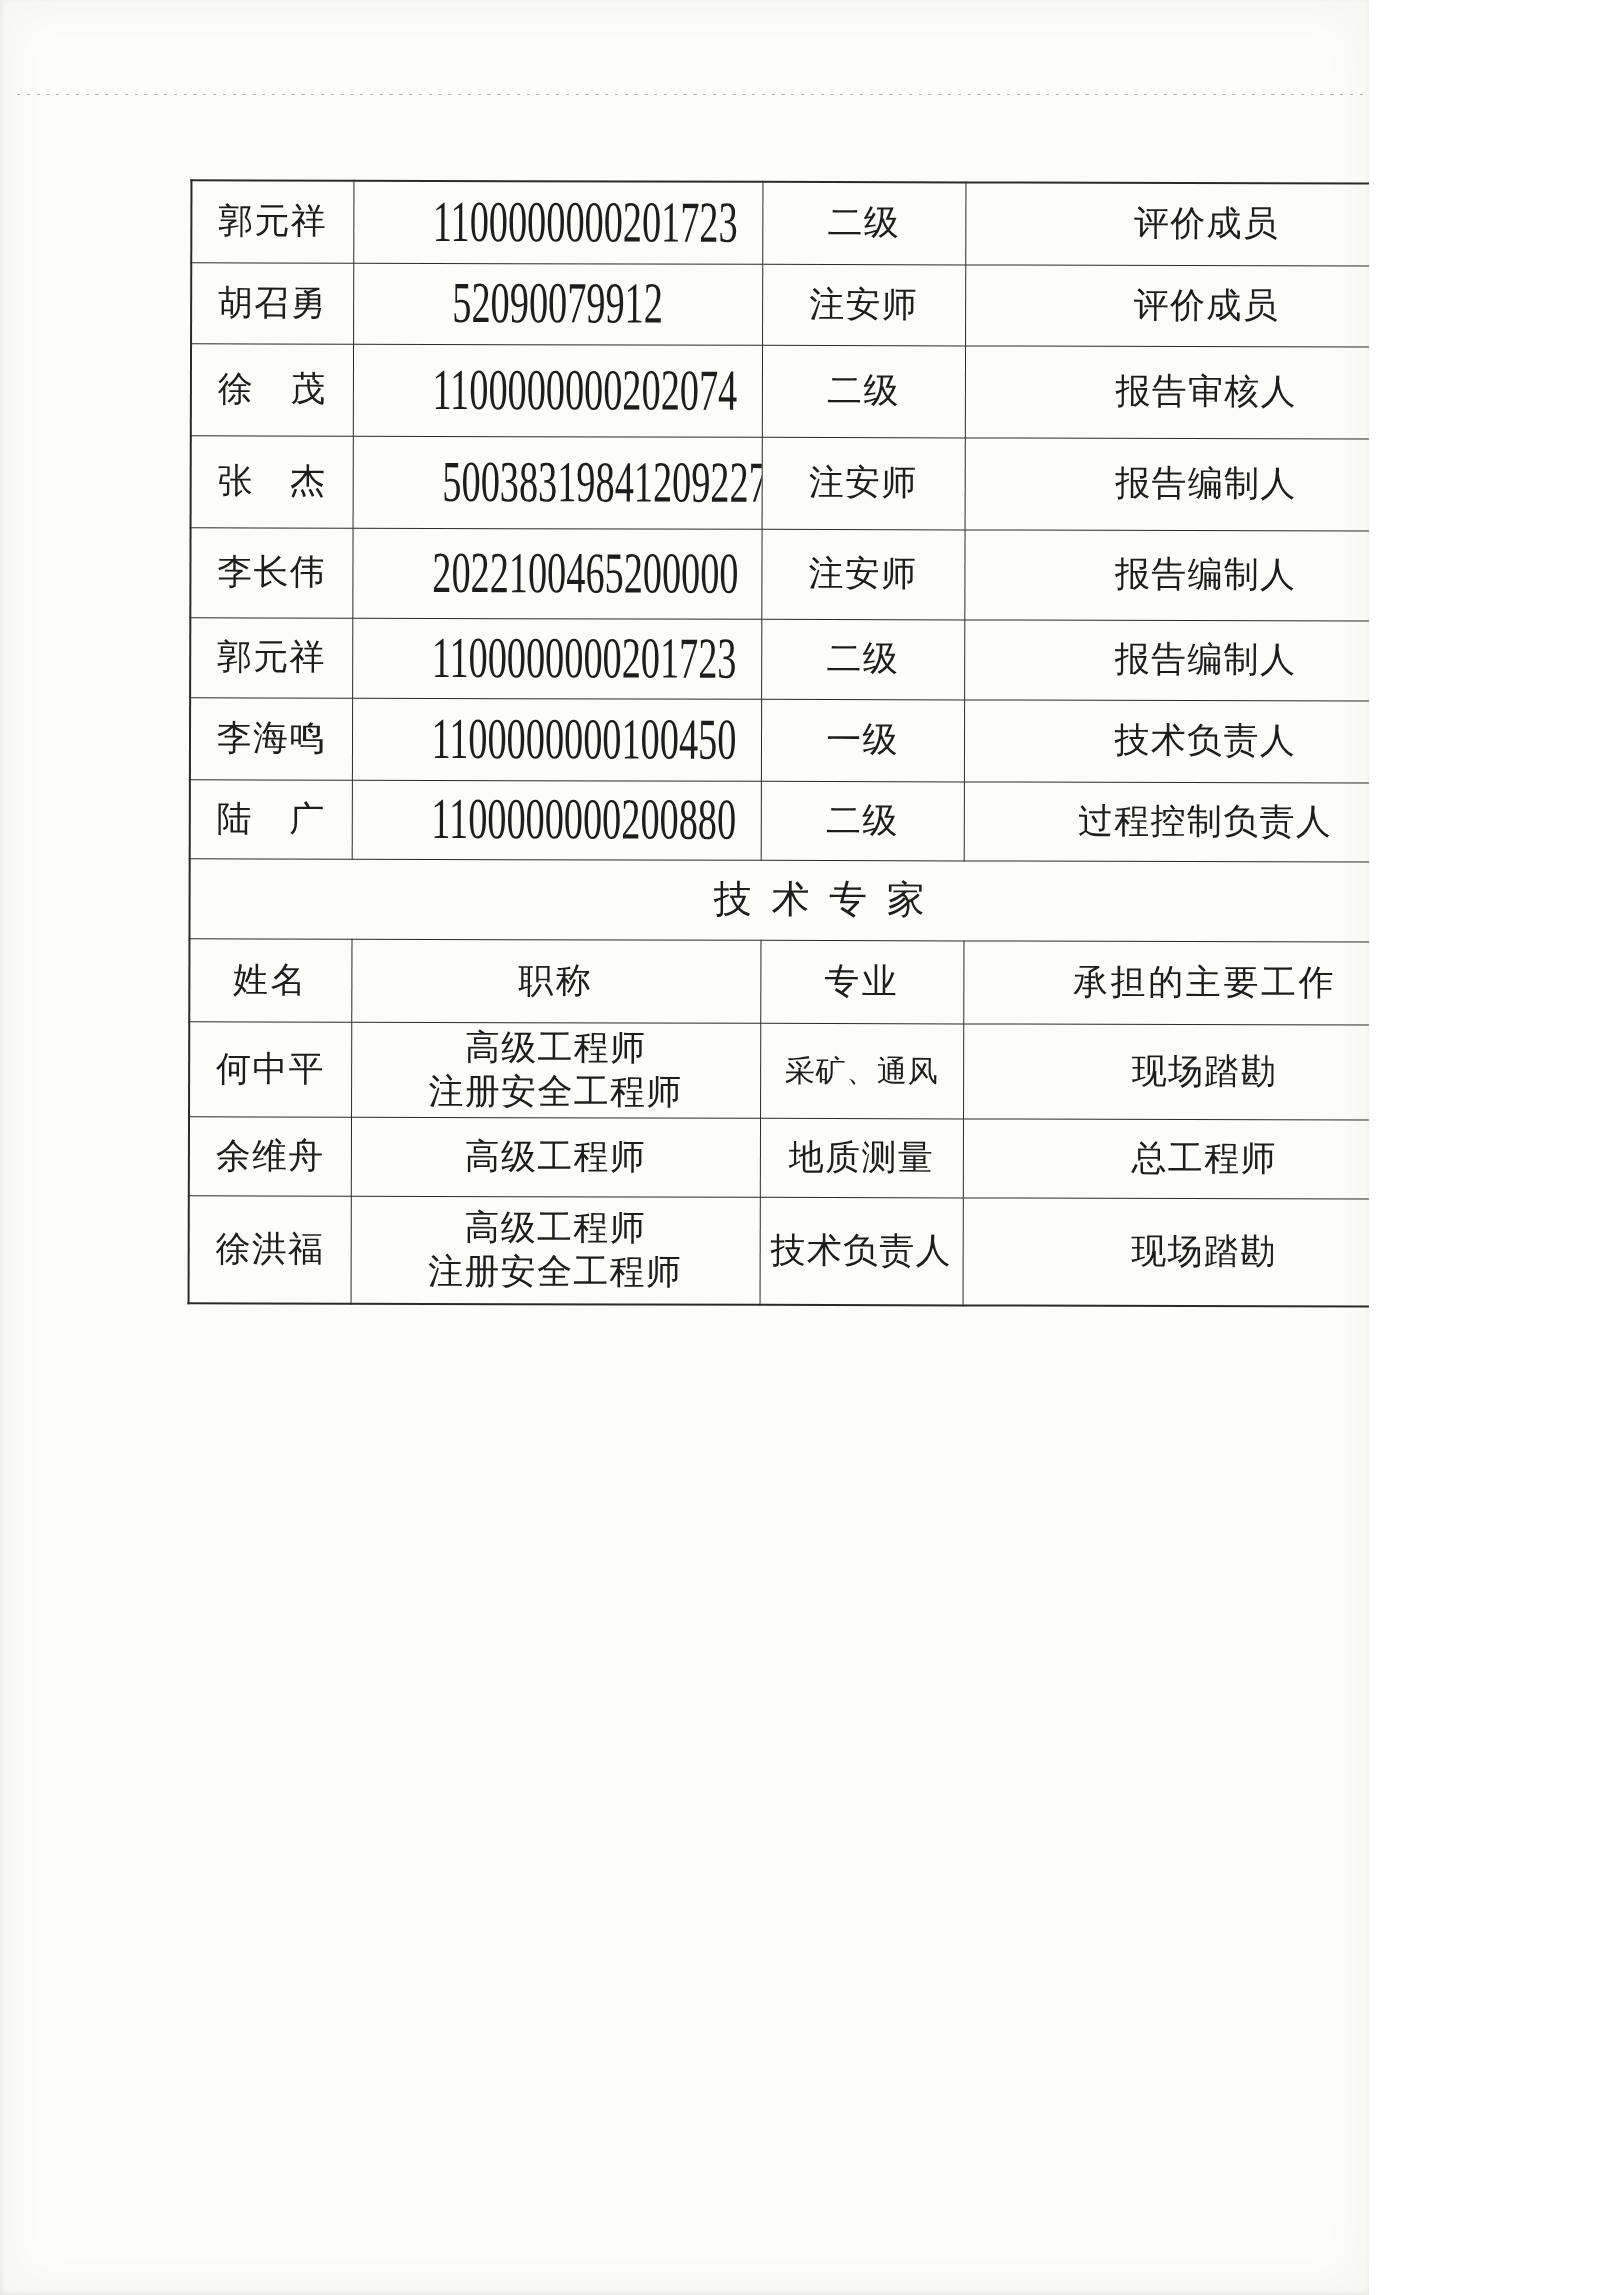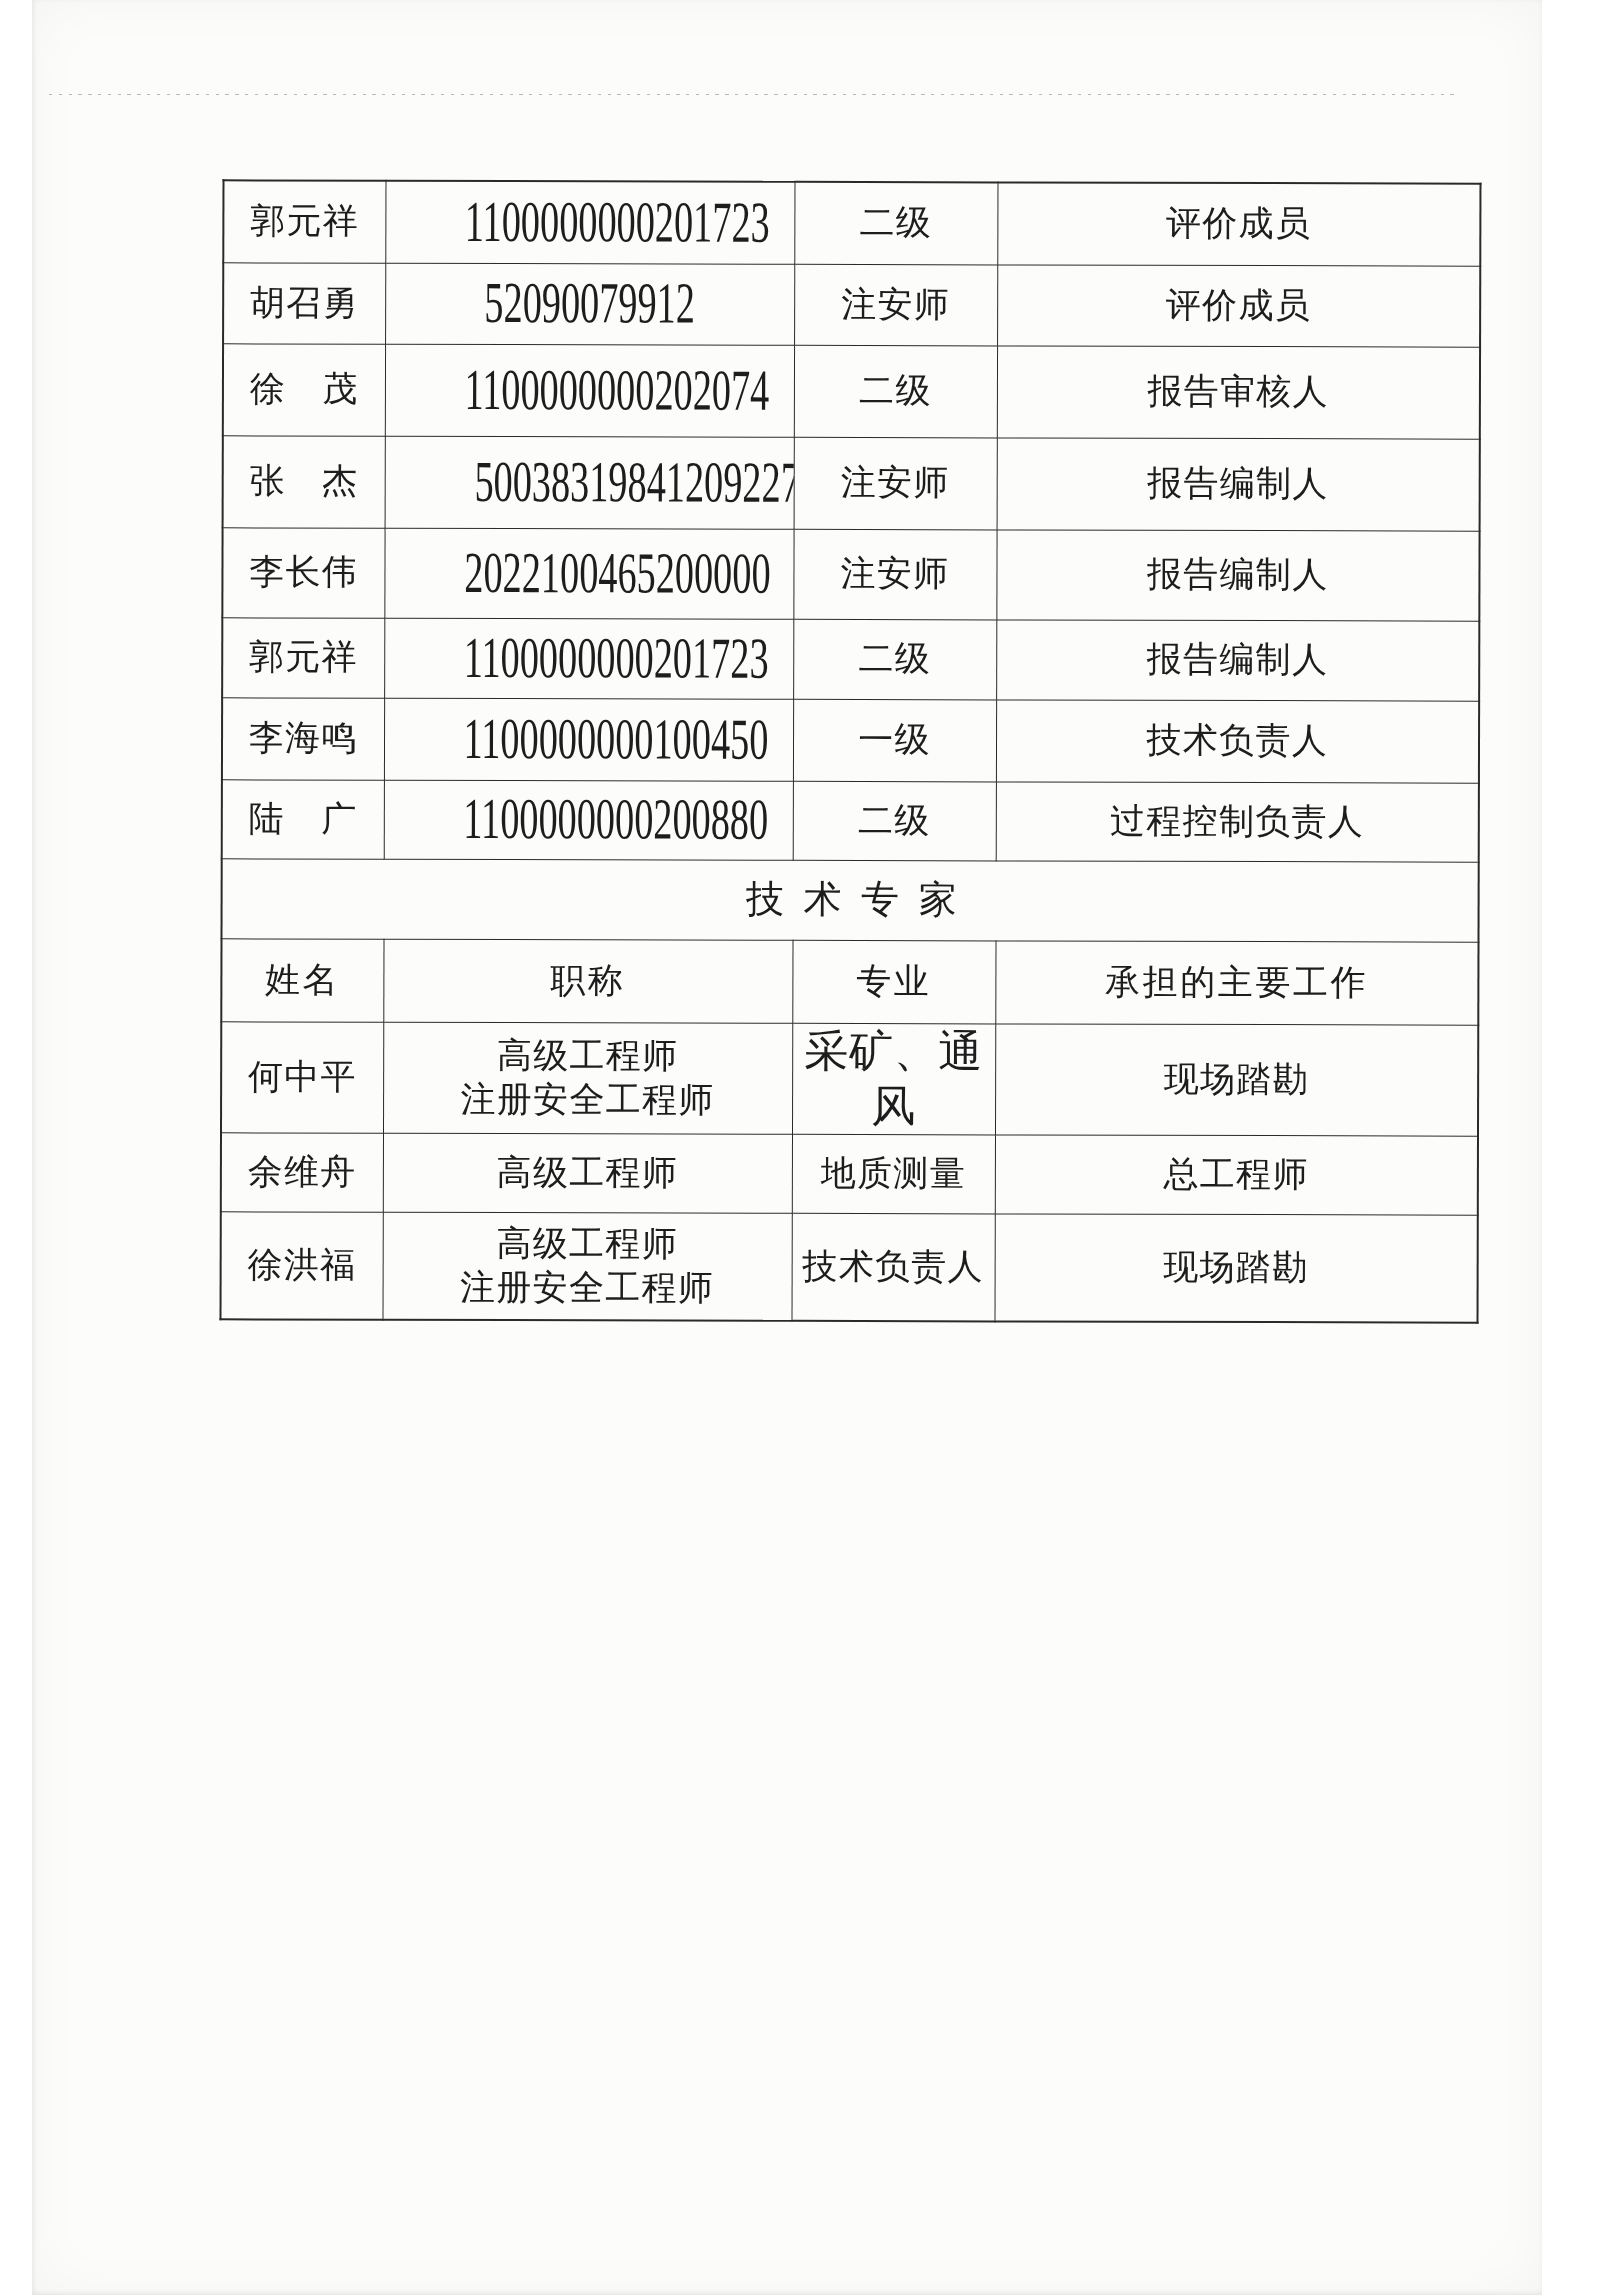--- a/index.html
+++ b/index.html
@@ -8,29 +8,28 @@
     --text:#1d1d1d;
   }
   html,body{margin:0;padding:0;}
   body{
     width:1623px;height:2295px;
     background:#ffffff;
     font-family:"Liberation Serif","DejaVu Serif",serif;
   }
   .page{
     position:relative;
-    width:1510px;height:2295px;
+    width:1369px;height:2295px;
     background:var(--paper);
     overflow:hidden;
     color:var(--text);
     box-shadow:
       inset 0 0 59px rgba(0,0,0,.035),
       inset 0 -2.6px 5.2px rgba(0,0,0,.05),
       inset 2.6px 0 5.2px rgba(0,0,0,.03);
-    margin-left: 32px;
   }
   
   .scan-artifact-line{
     position:absolute;
     left:17px;top:94px;
     width:1407px;height:1.3px;
     background:repeating-linear-gradient(90deg,
       rgba(115,115,115,.5) 0 3.3px,
       rgba(0,0,0,0) 3.3px 9.8px);
   }
@@ -75,21 +74,21 @@
     letter-spacing:19.6px;
     text-indent:22px;
   }
   
   .personnel-table td.column-header-cell{
     font-size:35px;
     letter-spacing:2.6px;
   }
   
   .personnel-table td.fit-narrow{
-    font-size:44px;
+    font-size:30px;
     letter-spacing:0.7px;
   }
 </style>
 </head>
 <body>
 
 <div class="page">
   <div class="scan-artifact-line"></div>
   <table class="personnel-table">
     <colgroup>

